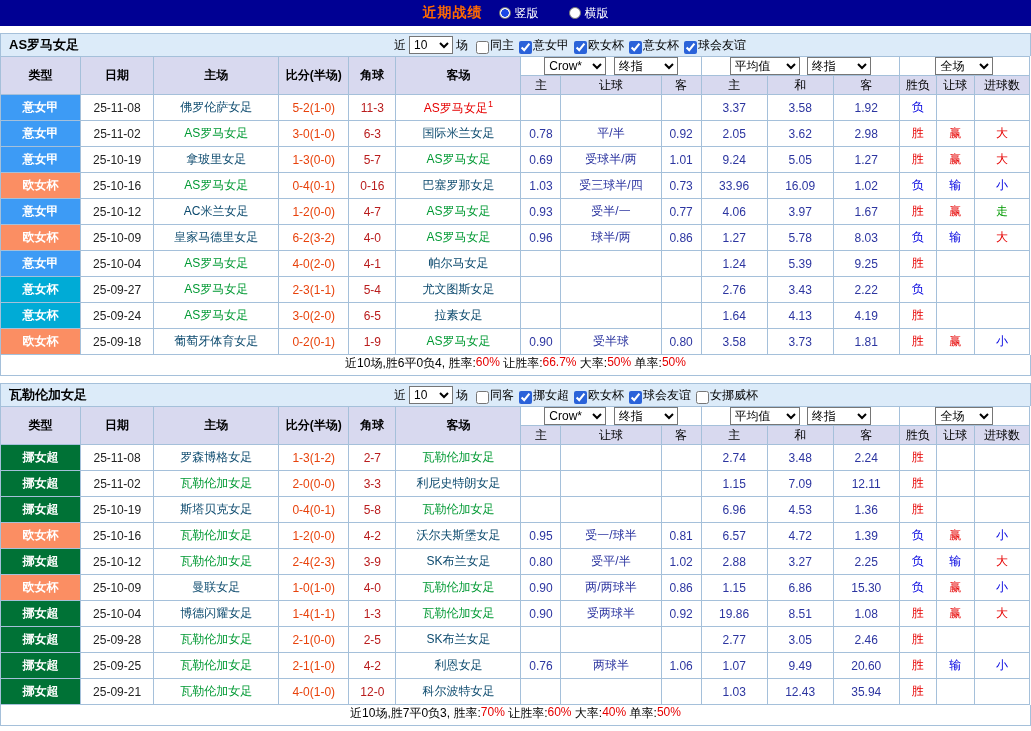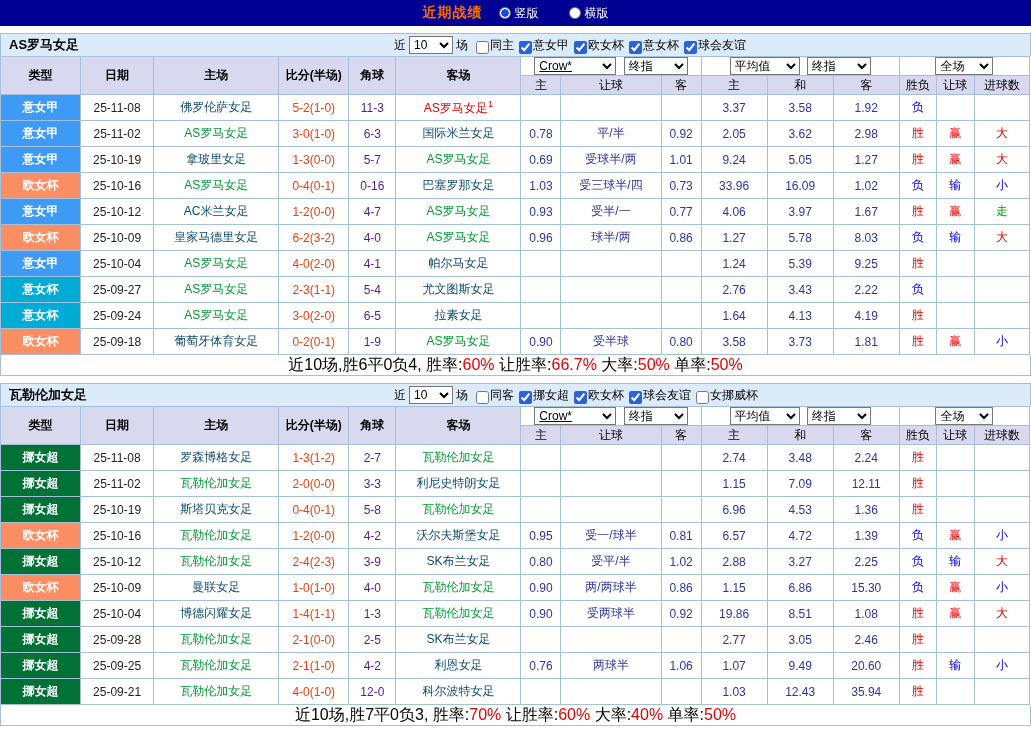--- a/index.html
+++ b/index.html
@@ -60,21 +60,21 @@
   .cb-group { display: flex; align-items: center; }
   .cb { display: flex; align-items: flex-end; gap: 1px; margin-left: 5px; cursor: pointer; }
   .cb input { width: 13px; height: 13px; accent-color: #2a62d9; margin: 0; }
   select {
     font-size: 12px;
     height: 18px;
     border: 1px solid #767676;
     background: #fff;
   }
   .count-select { width: 44px; }
-  .sel-src { width: 82px; text-decoration: underline; }
+  .sel-src { width: 62px; }
   .sel-time { width: 64px; }
   .sel-avg { width: 70px; }
   .sel-scope { width: 58px; }
 
   
   table.stats-table {
     border-collapse: collapse;
     table-layout: fixed;
     width: 1030px;
     text-align: center;
@@ -94,33 +94,33 @@
   thead th.hdr { font-weight: bold; }
   thead th.selcell { background: #fff; }
   .selcell select { margin: 0 2px; }
   tbody td { height: 26px; background: #fff; }
   td.league { color: #fff; font-weight: bold; }
   td.date { color: #222; }
   td.team { color: #0c4a6e; }
   td.team.self { color: #009933; }
   td.red { color: #e60000; }
   td.score { color: #e8420b; }
-  td.corner { color: #4c1d95; }
+  td.corner { color: #b91c1c; }
   td.odd { color: #2c35a0; }
   sup.rank { color: #e60000; font-size: 9px; }
 
   
   .summary {
     height: 21px;
     border: 1px solid #a5c0da;
     border-top: none;
     display: flex;
-    align-items: center;
+    align-items: flex-start;
     justify-content: center;
-    font-size: 16px;
+    font-size: 12px;
     background: #fff;
   }
   .summary span { white-space: pre; }
   .summary span.red { color: #e60000; }
 </style>
 </head>
 <body>
 
 <div class="topbar">
   <span class="topbar-title">近期战绩</span>

